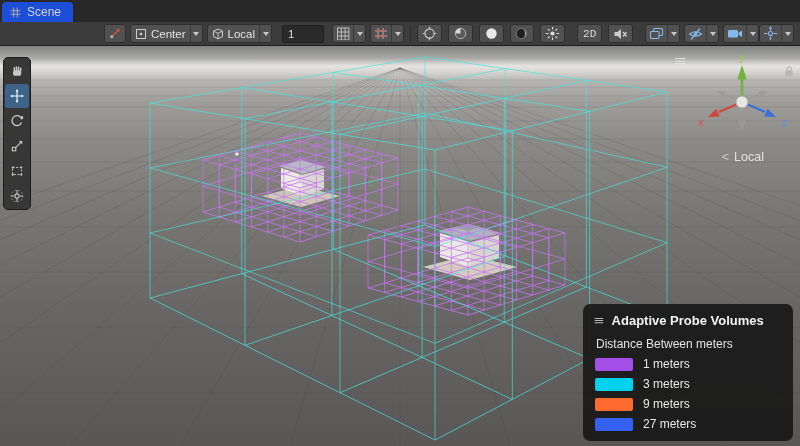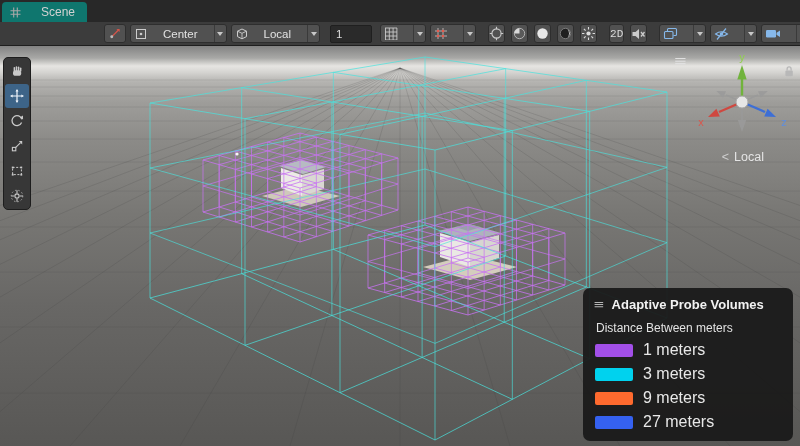--- a/index.html
+++ b/index.html
@@ -2,30 +2,30 @@
 <html><head>
 <meta charset="utf-8">
 <style>
   * { margin:0; padding:0; box-sizing:border-box; }
   html,body { width:800px; height:446px; overflow:hidden; background:#282828;
               font-family:"Liberation Sans", sans-serif; }
   .window { width:800px; height:446px; display:flex; flex-direction:column; }
 
   
   .tabbar { height:22px; background:#282828; display:flex; align-items:flex-end; }
-  .tab { height:20px; margin-left:2px; background:#0f766e; border-radius:4px 4px 0 0;
-         padding:0 12px 0 8px; display:flex; align-items:center; gap:20px;
+  .tab { height:20px; margin-left:2px; background:#1d4ed8; border-radius:4px 4px 0 0;
+         padding:0 12px 0 8px; display:flex; align-items:center; gap:6px;
          color:#d2d2d2; font-size:12px; }
 
   
   .toolbar { height:24px; background:#3c3c3c; border-bottom:1px solid #1e1e1e;
              display:flex; align-items:center; padding:0 6px 0 0; }
   .tb { height:19px; background:#515151; border:1px solid #2e2e2e; border-radius:3px;
         display:flex; align-items:center; justify-content:center; color:#dcdcdc;
-        font-size:11px; cursor:default;gap:12px; }
+        font-size:11px; cursor:default; }
   .tb.flat { padding:0 4px; }
   .dd-arrow { width:0; height:0; border-left:3.5px solid transparent;
               border-right:3.5px solid transparent; border-top:4px solid #c8c8c8; }
   .dd-seg { width:12px; height:100%; display:flex; align-items:center; justify-content:center;
             border-left:1px solid #3a3a3a; }
   .tb-label { padding:0 4px 0 4px; font-size:11.5px; color:#e2e2e2; }
   .snap-input { width:42px; height:18px; background:#2a2a2a; border:1px solid #1f1f1f;
                 border-radius:2px; color:#dddddd; font-size:11.5px; padding:0 5px;
                 font-family:"Liberation Sans", sans-serif; }
   .tsep { width:1px; height:16px; background:#2c2c2c; margin:0 6px; }
@@ -53,21 +53,21 @@
 
   
   .legend { position:absolute; right:7px; bottom:5px; width:210px;
             background:rgba(26,26,26,0.95); border-radius:7px; padding:9px 12px 10px 12px; }
   .legend-head { display:flex; align-items:center; gap:9px; }
   .burger { color:#b5b5b5; font-size:13px; transform:scaleX(1.35); }
   .legend-title { color:#f2f2f2; font-size:13px;font-weight:bold; }
   .legend-sub { color:#e2e2e2; font-size:12px; margin:9px 0 2px 1px; }
   .legend-row { display:flex; align-items:center; gap:10px; margin-top:6px; }
   .swatch { width:38px; height:13px; border-radius:2px; flex:0 0 auto; }
-  .legend-label { color:#e8e8e8; font-size:16px;text-align:right; }
+  .legend-label { color:#e8e8e8; font-size:12px;text-align:right; }
 </style>
 </head>
 <body>
 
 <div class="window">
 
   <div class="tabbar">
     <div class="tab">
       <svg width="11" height="11" viewBox="0 0 11 11">
         <path d="M3.7,0.5 V10.5 M7.3,0.5 V10.5 M0.5,3.7 H10.5 M0.5,7.3 H10.5" stroke="#a8a8a8" stroke-width="1.1" fill="none"></path>

